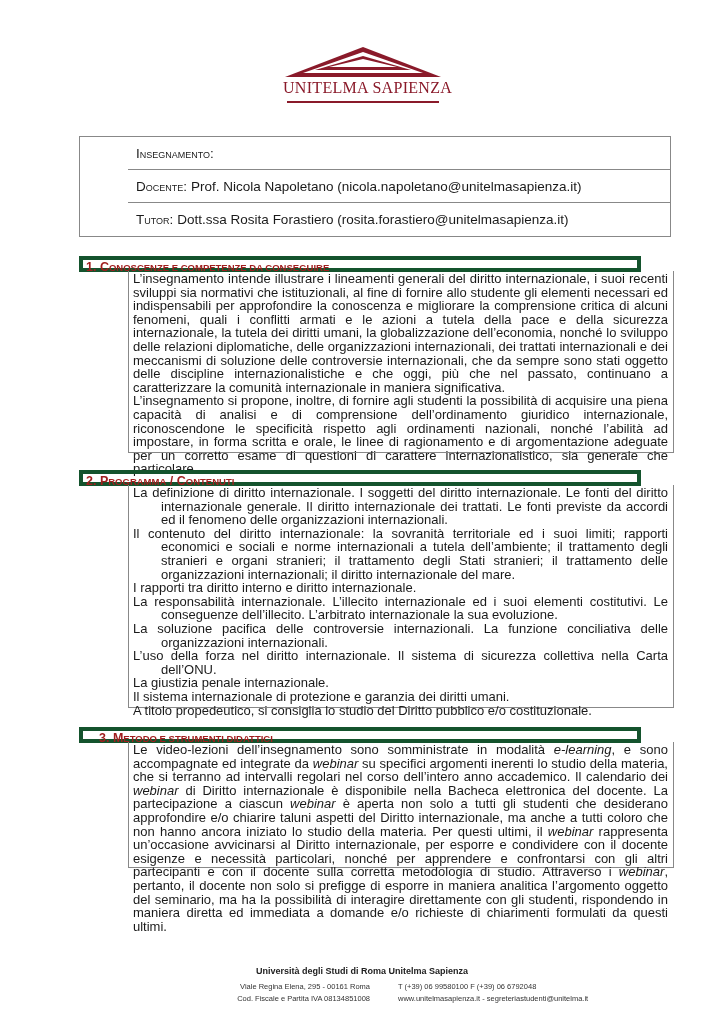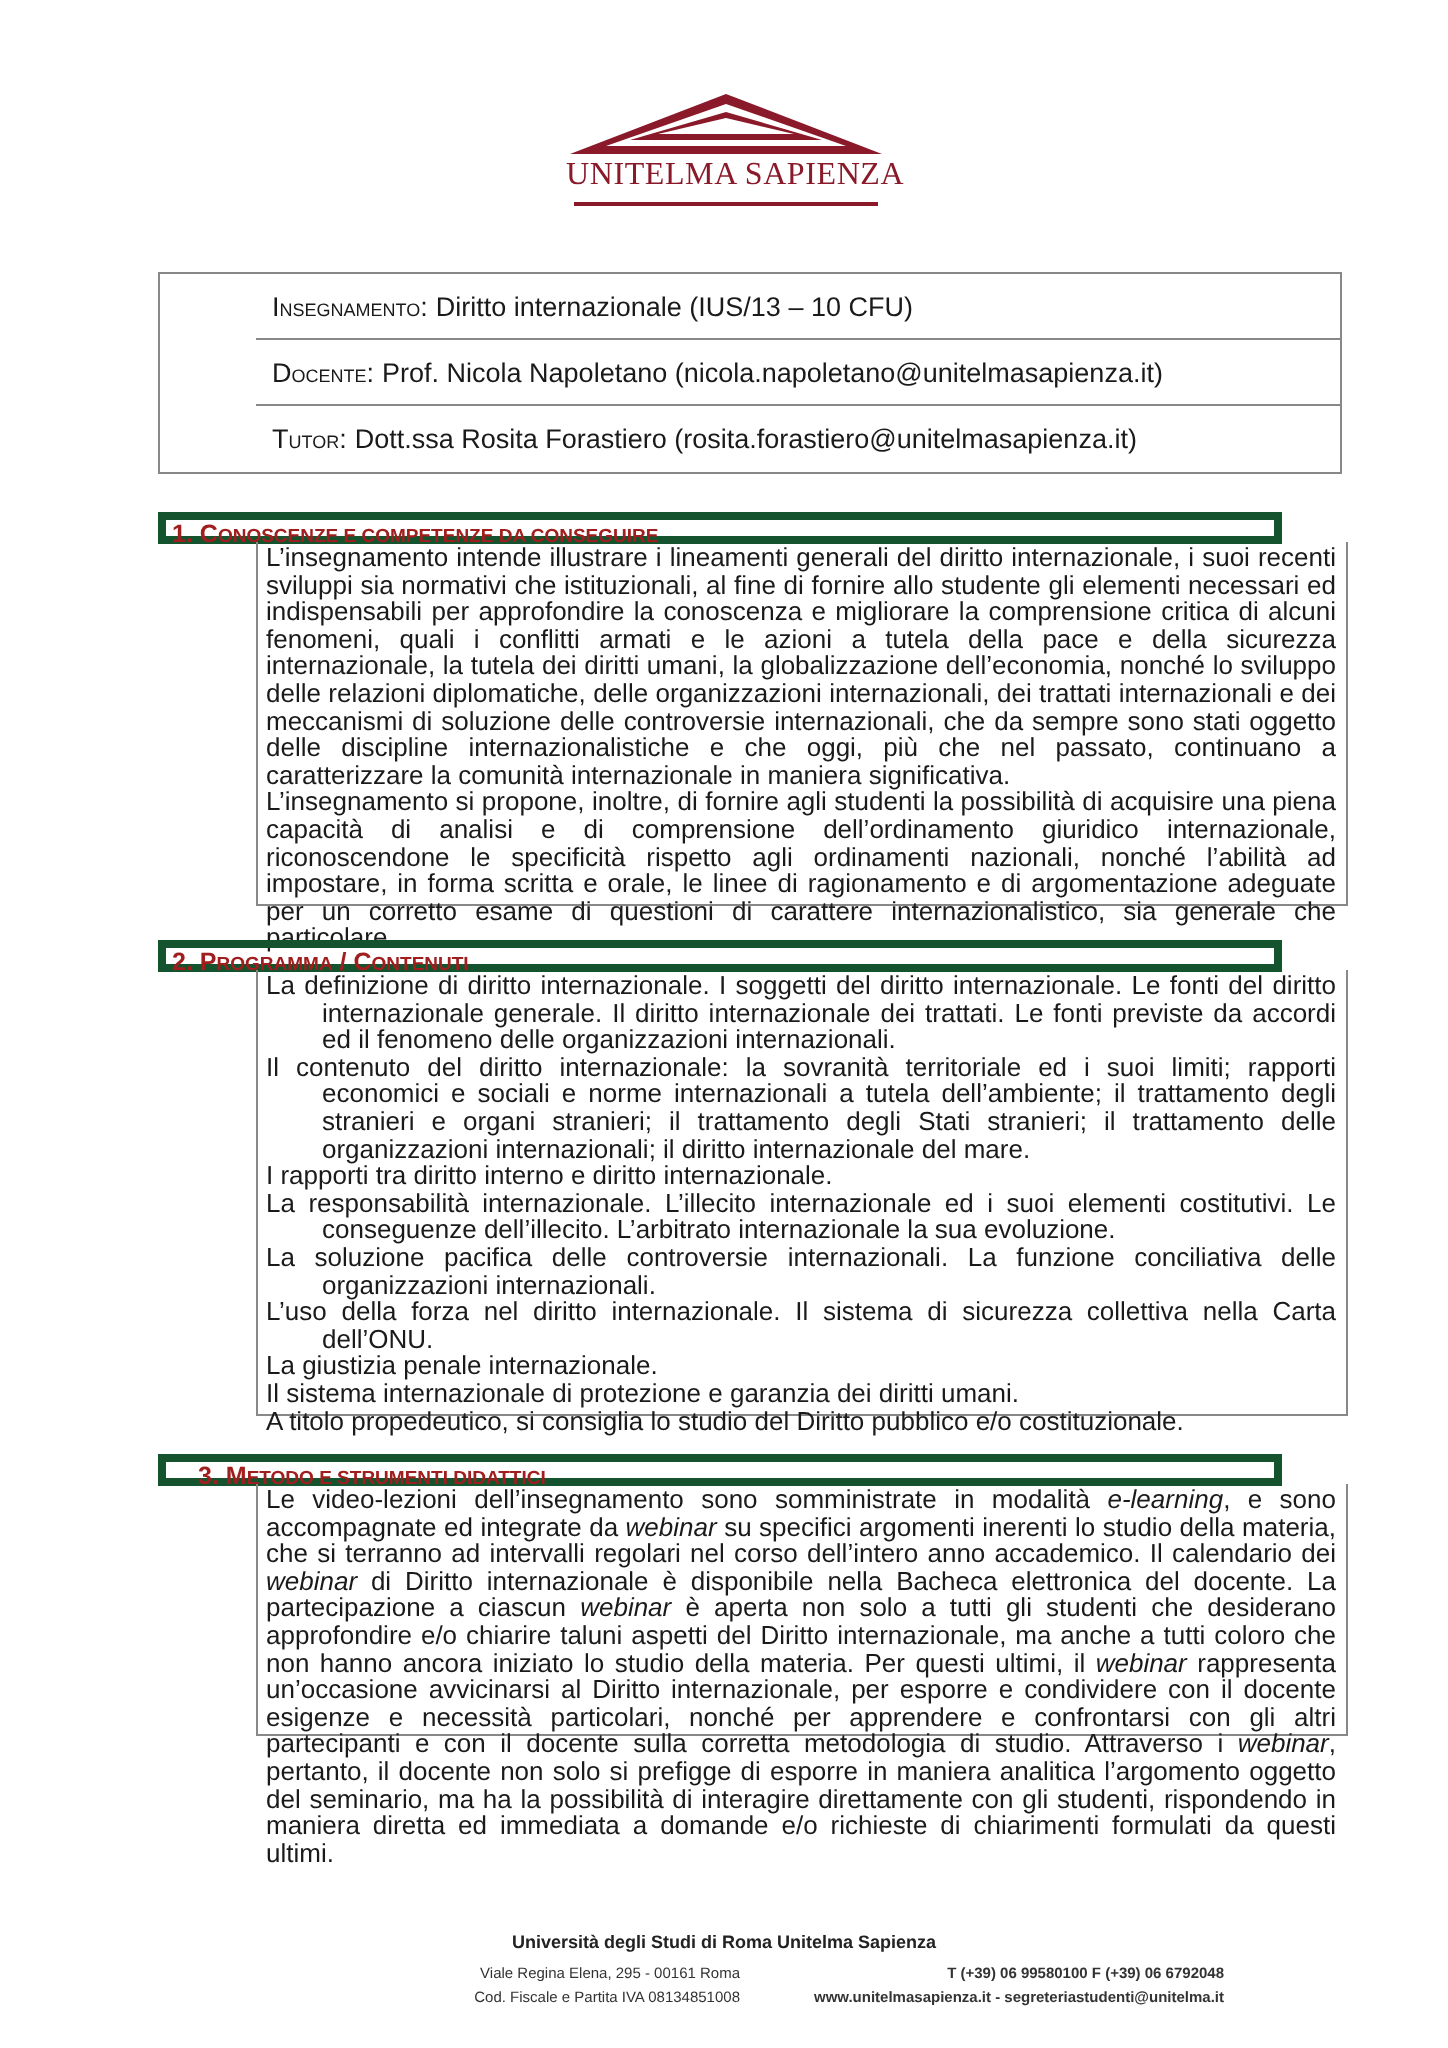--- a/index.html
+++ b/index.html
@@ -46,21 +46,21 @@
     .section-body p { margin: 0; }
     .hang { padding-left: 28px; text-indent: -28px; }
 
     .footer-title {
       position: absolute; left: 0; top: 966px; width: 724px; text-align: center;
       font-size: 9px; font-weight: bold; color: #222;
       font-family: "Liberation Sans", sans-serif;
     }
     .footer-col { position: absolute; top: 981px; font-size: 7.5px; line-height: 12px; color: #333; font-family: "Liberation Sans", sans-serif; }
     .footer-left { left: 190px; width: 180px; text-align: right; }
-    .footer-right { left: 382px; width: 230px; text-align: right; font-weight: bold; }
+    .footer-right { left: 398px; width: 230px; text-align: left; }
   </style>
 </head>
 <body>
 
 <div class="logo">
   <svg width="160" height="36" viewBox="0 0 160 36">
     <polygon points="2,33 80,3 158,33" fill="#8a1a2a"></polygon>
     <polygon points="20,29 80,8 140,29" fill="#ffffff"></polygon>
     <polygon points="32,26 80,12 128,26" fill="#8a1a2a"></polygon>
     <polygon points="46,23 80,15 114,23" fill="#ffffff"></polygon>
@@ -68,21 +68,20 @@
   <div class="logo-text">
     <span><span class="cap">U</span><span class="sc" style="text-transform:uppercase" id="lw1">nitelma</span></span>
     <span><span class="cap">S</span><span class="sc" style="text-transform:uppercase" id="lw2">apienza</span></span>
   </div>
   <div class="logo-rule"></div>
 </div>
 
 <div class="info-table">
   <div class="info-row">
     <span class="lbl">Insegnamento:</span>
-    <span>Diritto internazionale (IUS/13 – 10 CFU)</span>
   </div>
   <div class="info-row">
     <span class="lbl">Docente:</span>
     <span>Prof. Nicola Napoletano (nicola.napoletano@unitelmasapienza.it)</span>
   </div>
   <div class="info-row">
     <span class="lbl">Tutor:</span>
     <span>Dott.ssa Rosita Forastiero (rosita.forastiero@unitelmasapienza.it)</span>
   </div>
 </div>

